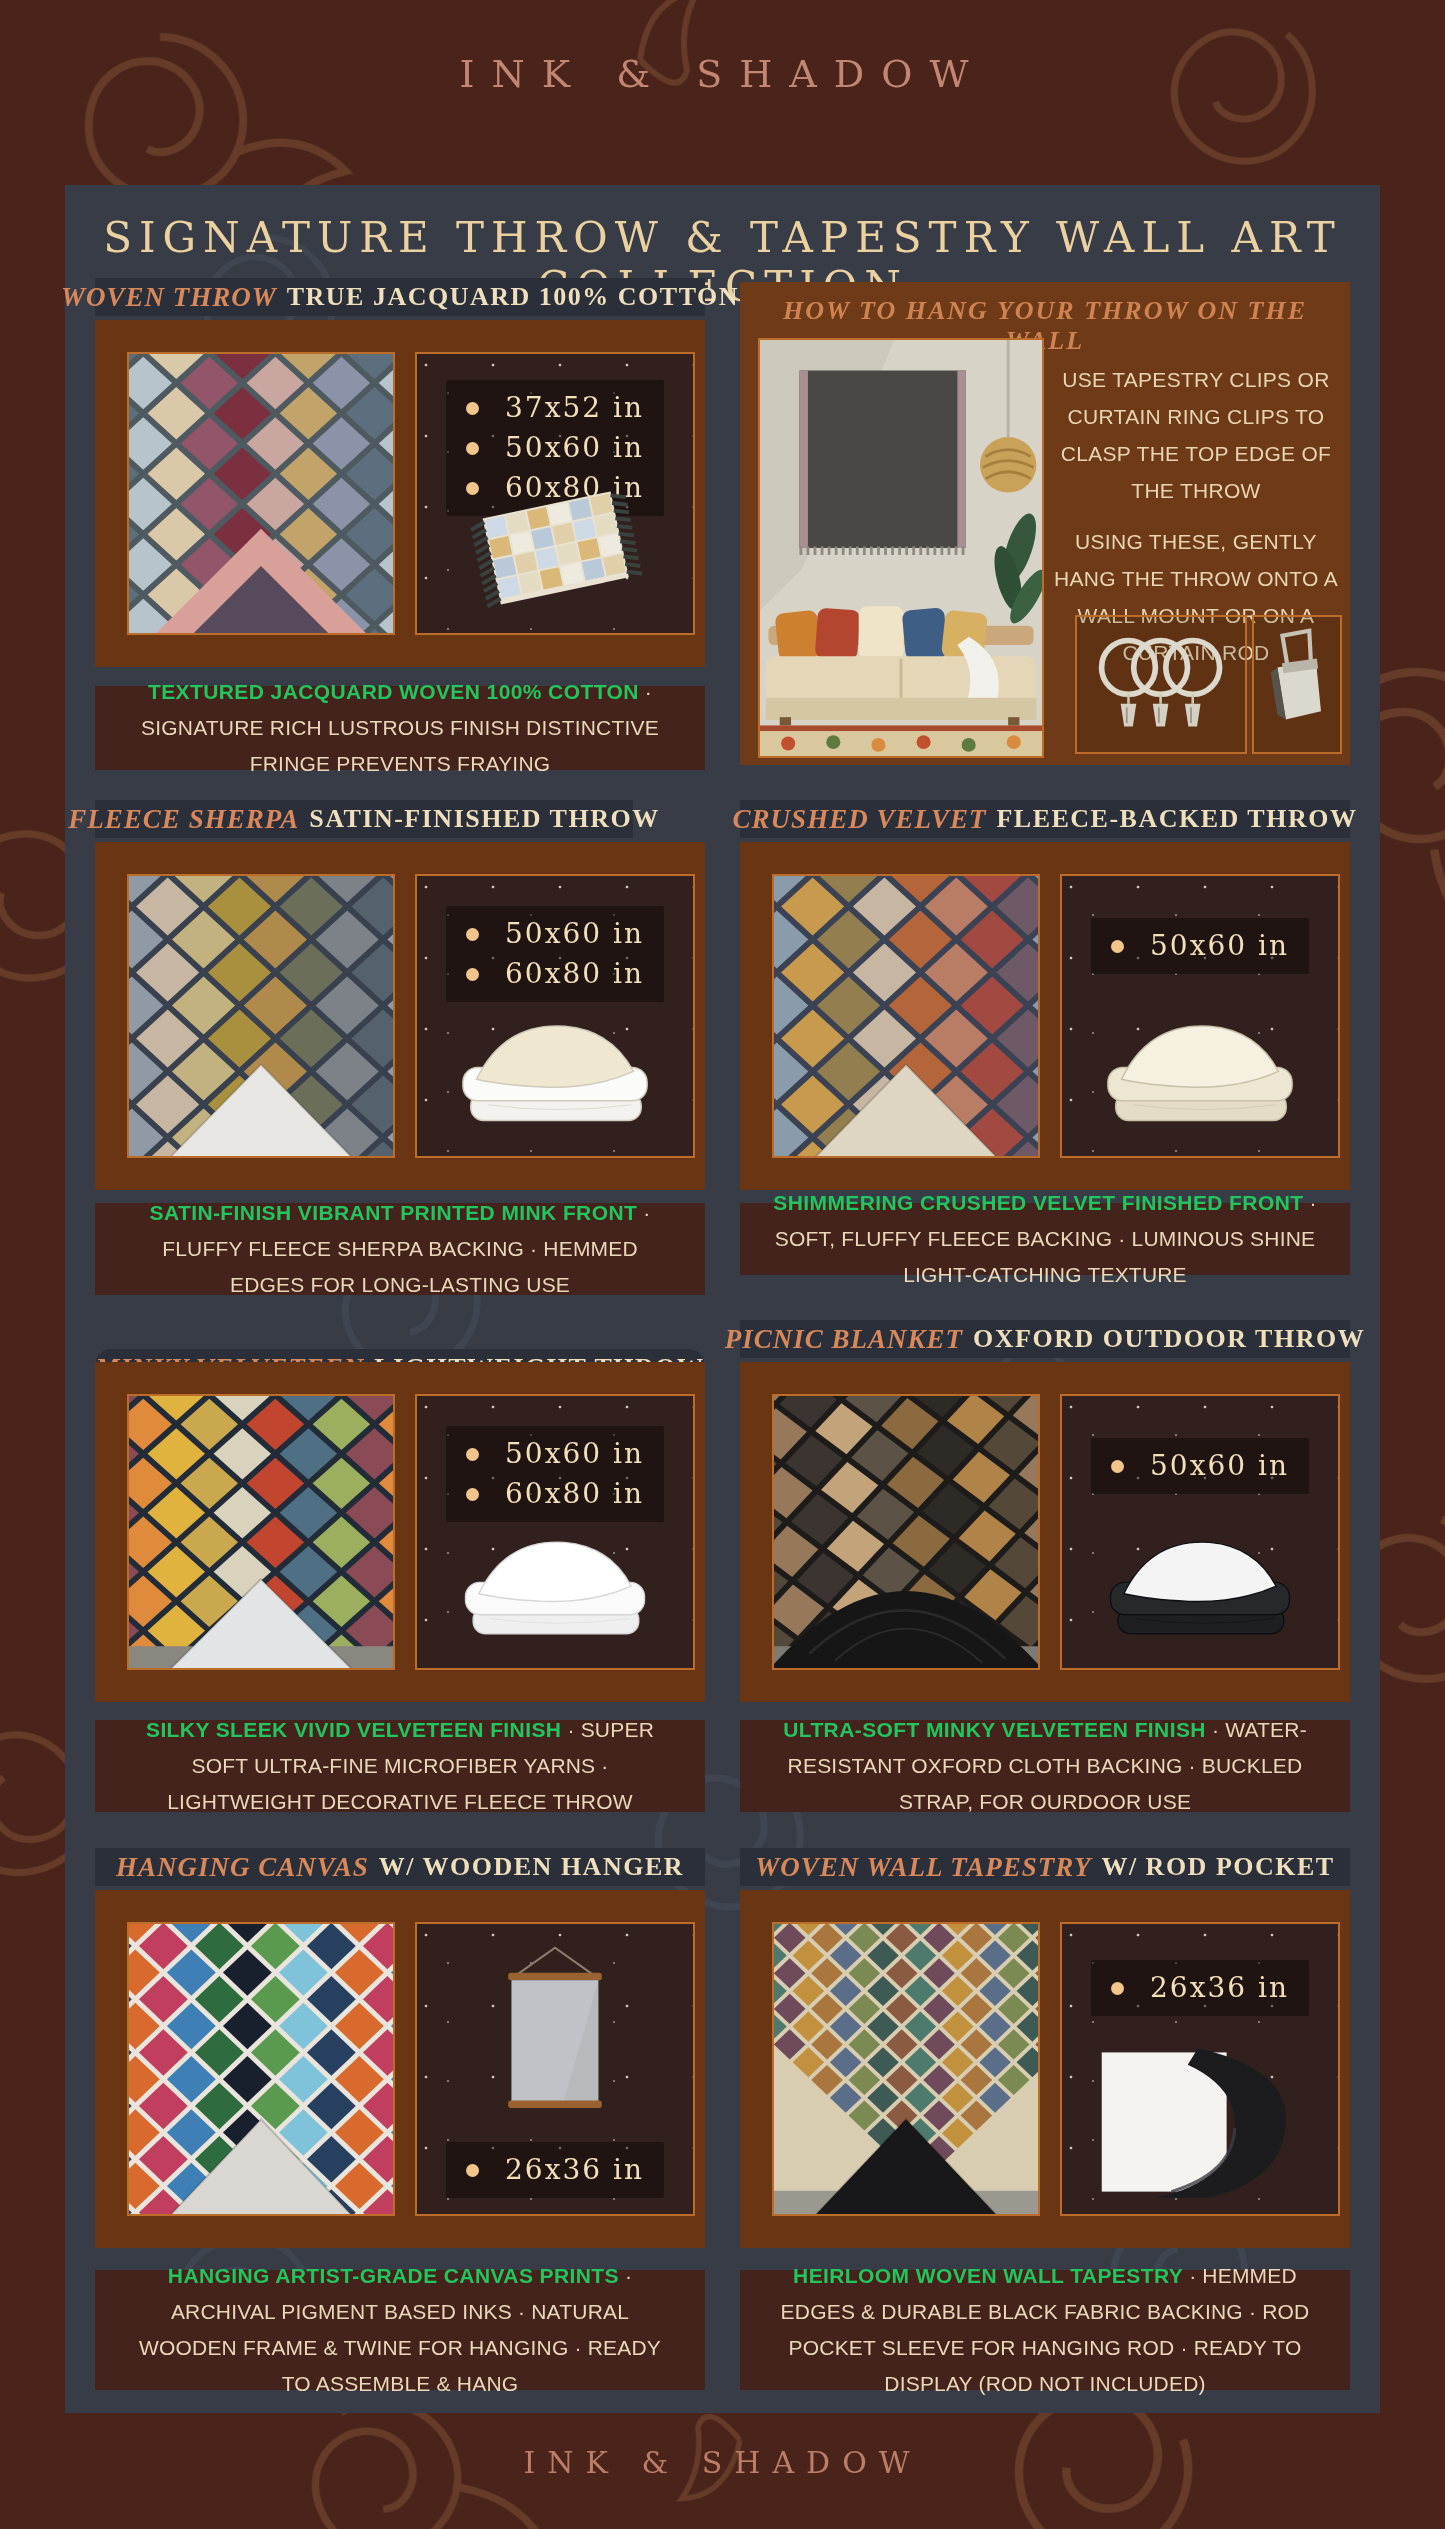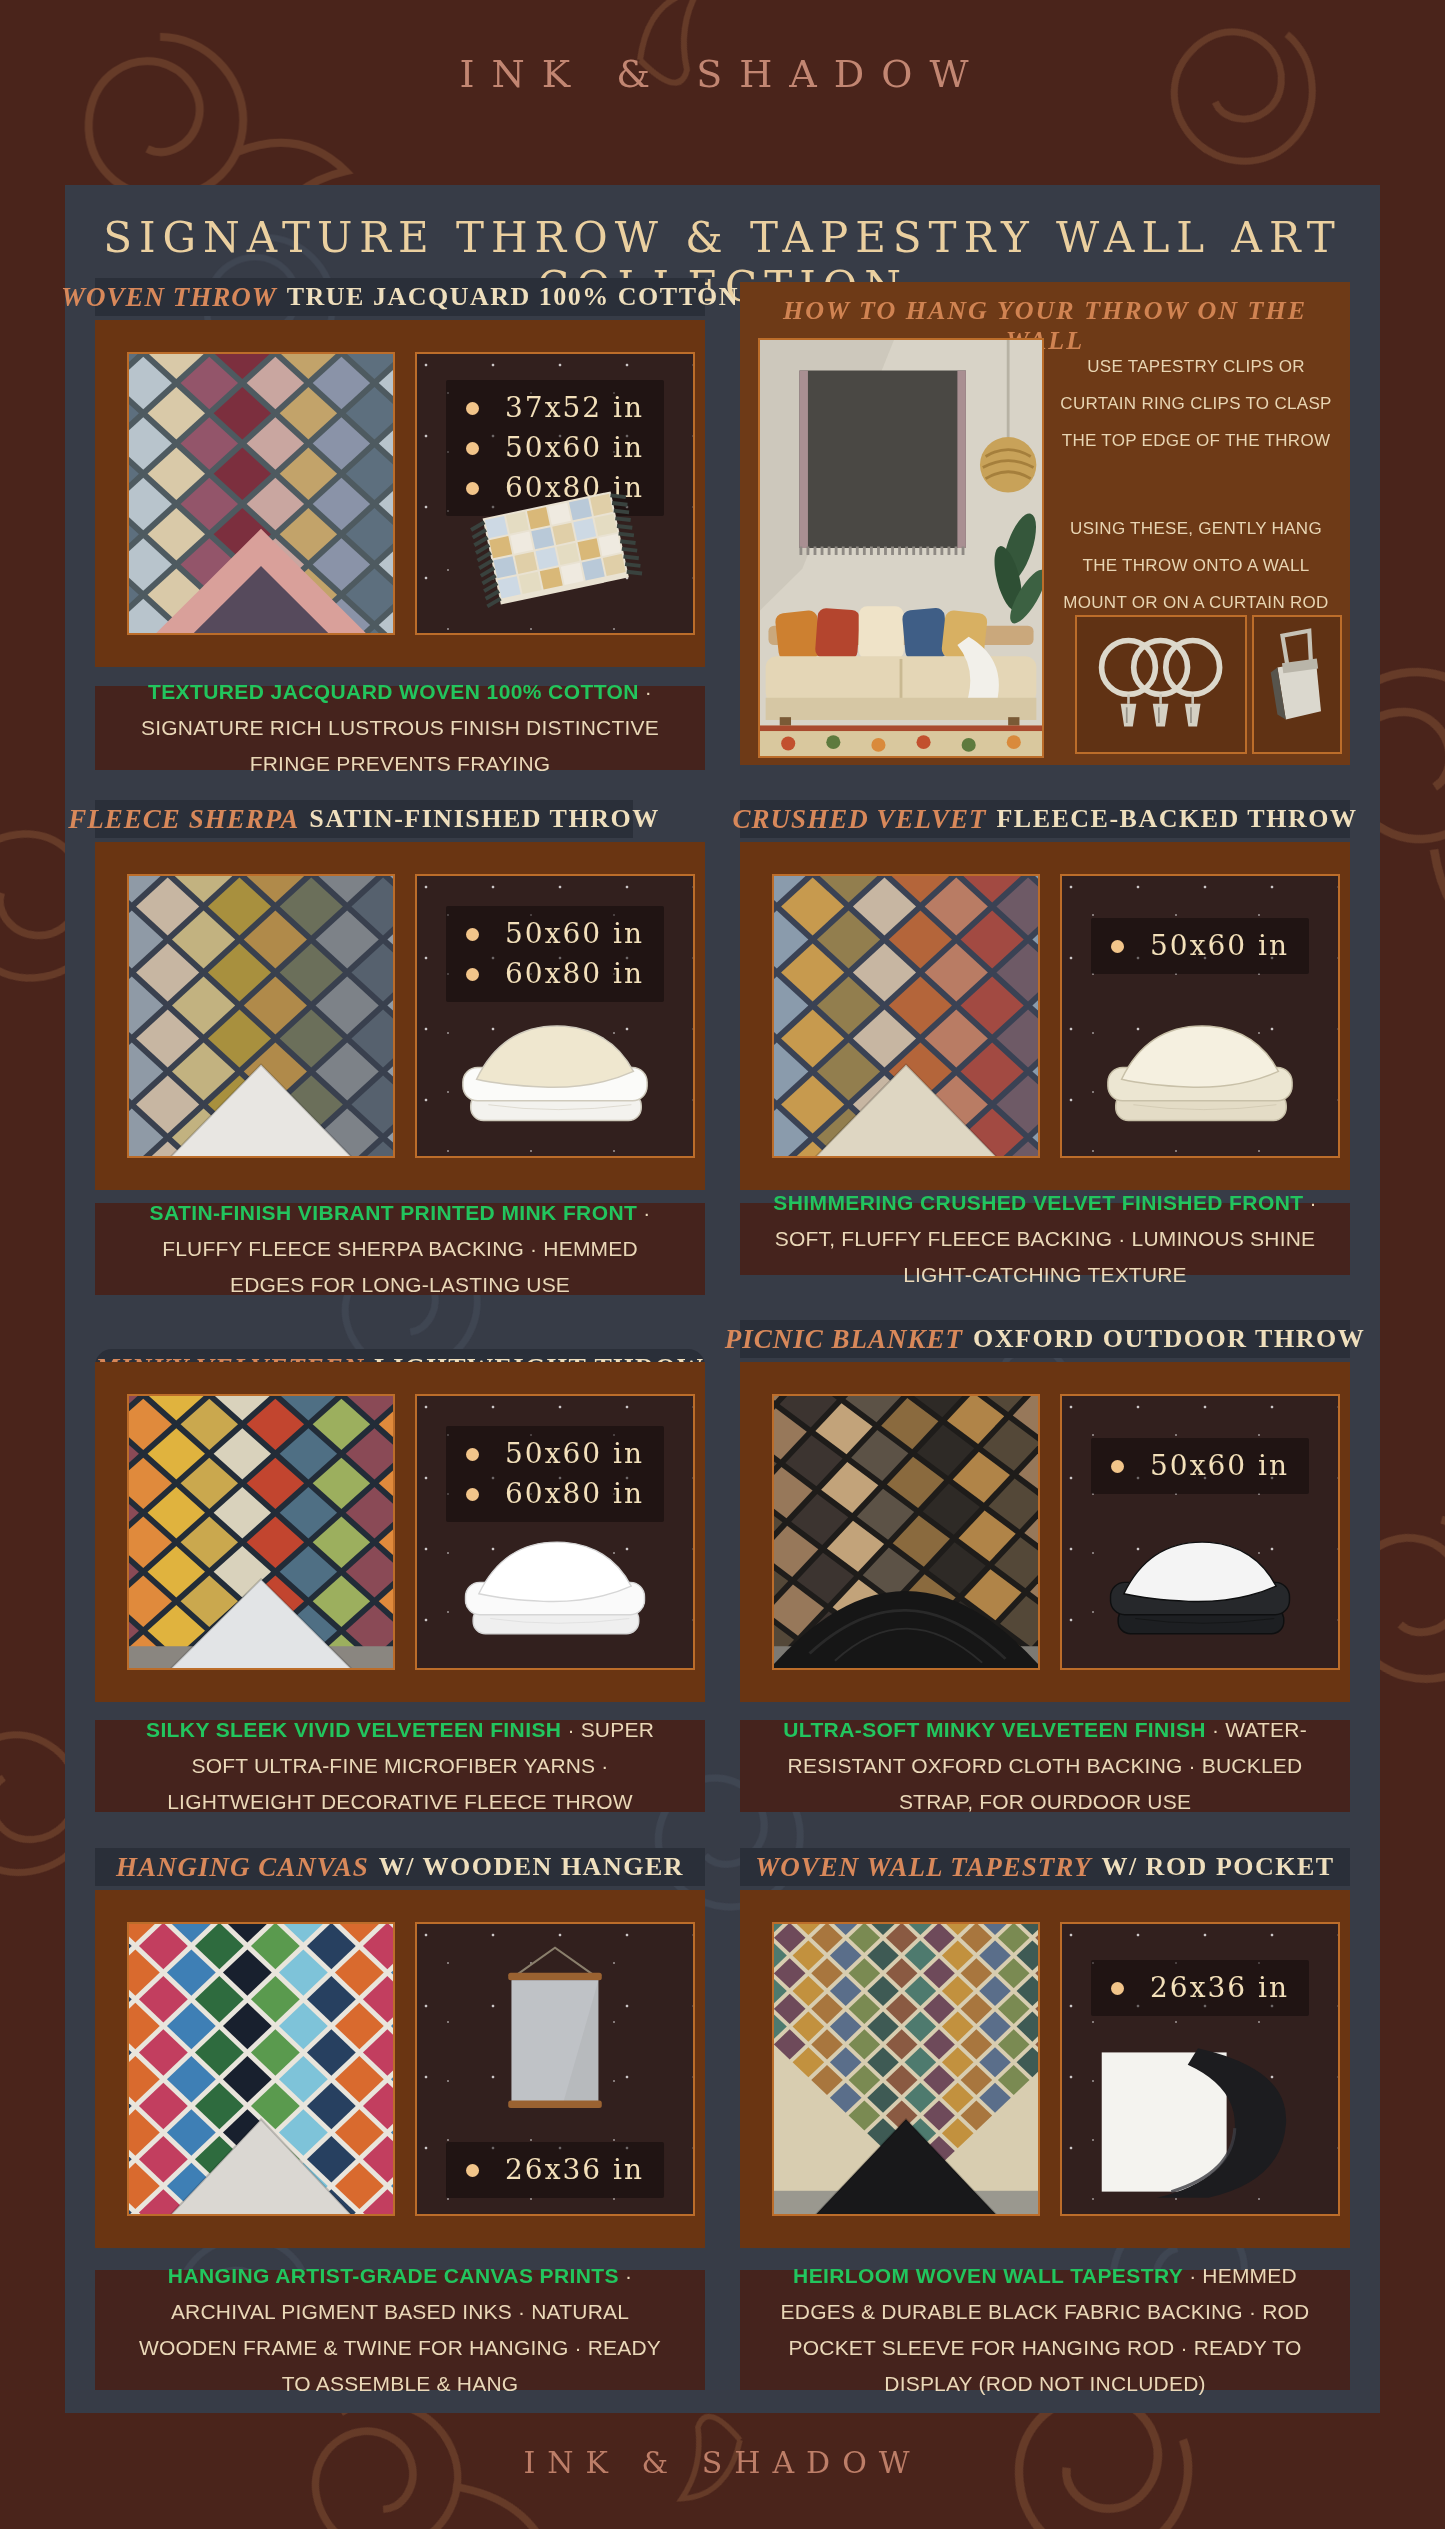--- a/index.html
+++ b/index.html
@@ -57,21 +57,21 @@
 
   
   .howto{background:#6e3a17;}
   .howto-title{position:absolute;left:0;right:0;top:14px;text-align:center;
      font-family:"Liberation Serif",serif;font-style:italic;font-weight:700;
      font-size:26px;letter-spacing:2px;color:#d08352;}
   .howto-photo{position:absolute;left:18px;top:56px;width:282px;height:416px;
      border:2px solid #bc6d2a;overflow:hidden;}
   .howto-photo svg{width:100%;height:100%;}
   .howto-text{position:absolute;left:312px;width:288px;text-align:center;
-     font-size:17px;line-height:37px;color:#e8d5b3;letter-spacing:.3px;}
+     font-size:21px;line-height:37px;color:#e8d5b3;letter-spacing:.3px;margin-top:13px;}
   .miniframe{position:absolute;border:2px solid #bc6d2a;background:rgba(0,0,0,.12);
      display:flex;align-items:center;justify-content:center;}
   .miniframe svg{width:90%;height:90%;}
 </style>
 </head>
 <body>
 
 <div id="page">
 
   <svg class="bgpattern" width="1445" height="2529" viewBox="0 0 1445 2529">

